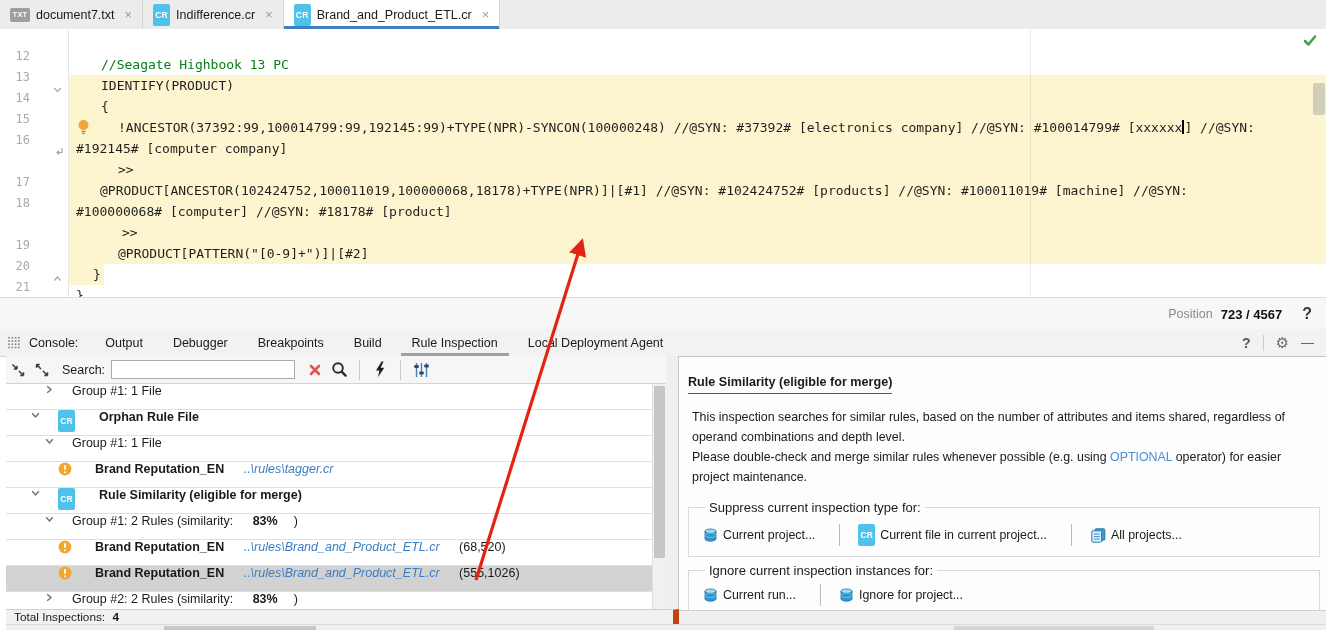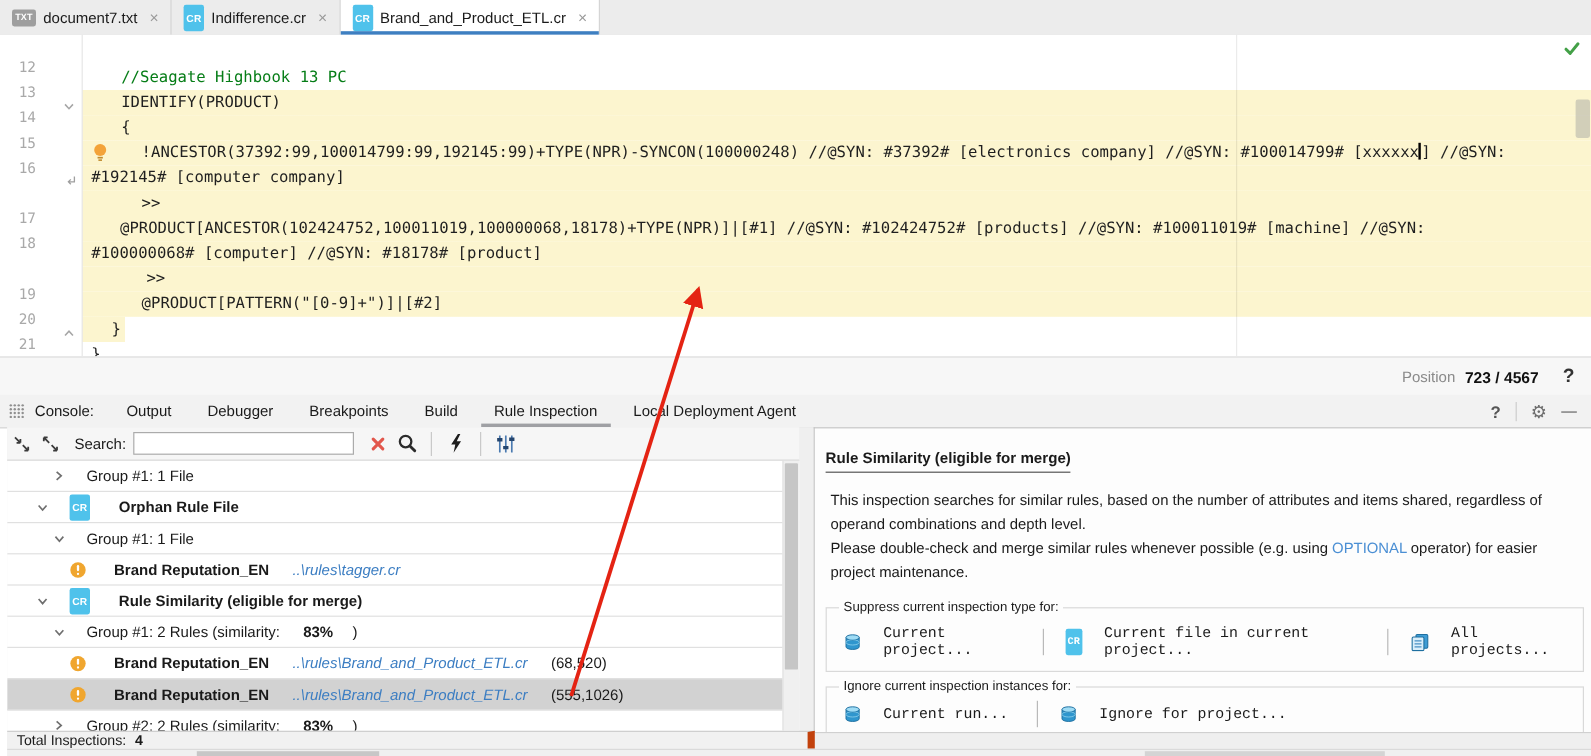--- a/index.html
+++ b/index.html
@@ -57,43 +57,43 @@
   #bottom{position:absolute;left:6px;top:356px;width:1326px;height:274px;background:#efefef;}
   #toolbar{position:absolute;left:0;top:0;width:660px;height:27px;background:#f6f6f6;
            border-bottom:1px solid #d4d4d4;display:flex;align-items:center;font-size:12.5px;}
   .tbicon{display:inline-flex;align-items:center;justify-content:center;width:24px;height:22px;}
   #searchlabel{margin:0 6px 0 8px;}
   #searchinput{width:176px;height:17px;border:1px solid #ababab;background:#fff;font-size:12px;
                font-family:"Liberation Sans",sans-serif;padding:0 3px;outline:none;}
   .tsep{width:1px;height:20px;background:#c9c9c9;margin:0 8px;}
   
   #tree{position:absolute;left:0;top:28px;width:660px;height:225px;background:#fff;overflow:hidden;}
-  .trow{position:relative;height:25px;display:flex;align-items:center;border-bottom:1px solid #e0e0e0;
+  .trow{position:relative;height:25px;display:flex;border-bottom:1px solid #e0e0e0;
         font-size:12.5px;white-space:pre;cursor:default;gap:16px;}
   .trow.sel{background:#d2d2d2;}
   .tchev{display:inline-flex;width:14px;justify-content:center;flex:none;}
   .lp-bold{font-weight:bold;}
   .lp-link{color:#3b7dc2;font-style:italic;}
   .warnwrap{display:inline-flex;margin-right:7px;flex:none;}
   .trow .badge{margin-right:8px;flex:none;}
   #treescroll{position:absolute;right:0;top:0;width:13px;height:225px;background:#f0f0f0;border-left:1px solid #e2e2e2;}
   #treethumb{position:absolute;right:1px;top:2px;width:11px;height:172px;background:#c6c6c6;border-radius:1px;}
   
   #details{position:absolute;left:672px;top:0;width:653px;height:253px;background:#fdfdfd;
            border-left:1px solid #c6c6c6;border-top:1px solid #c6c6c6;border-bottom:1px solid #d0d0d0;
            font-size:12.4px;overflow:hidden;}
   #dtitle{display:inline-block;margin:18px 0 0 9px;font-weight:bold;font-size:12.6px;
           border-bottom:1px solid #555;padding-bottom:4px;}
   #dtext{margin:13px 14px 0 13px;line-height:20px;}
   .kw{color:#4b8fd4;}
   fieldset{margin:13px 12px 0 9px;border:1px solid #d9d9d9;padding:4px 6px 7px 6px;}
   fieldset.second{margin-top:6px;}
-  legend{font-size:11px;padding:0 4px;margin-left:4px;color:#1a1a1a;}
+  legend{font-size:13px;padding:0 4px;margin-left:10px;color:#1a1a1a;}
   .btnrow{display:flex;align-items:center;margin-top:2px;}
-  .dbtn{display:flex;align-items:center;gap:18px;padding:3px 14px 3px 8px;cursor:default;font-family:Liberation Mono, monospace;}
+  .dbtn{display:flex;align-items:center;gap:5px;padding:3px 14px 3px 8px;cursor:default;}
   .dsep{width:1px;height:22px;background:#b9b9b9;margin:0 10px;}
   
   #statusbar{position:absolute;left:0;top:253px;width:659px;height:14px;background:#f1f1f1;
              border-top:1px solid #cfcfcf;border-right:6px solid #c2410c;
              font-size:11.8px;line-height:14px;padding-left:8px;box-sizing:content-box;}
   #statusbar .sv{font-weight:bold;margin-left:4px;}
   #bstrip{position:absolute;left:0;top:268px;width:1326px;height:6px;background:#f0f0f0;border-top:1px solid #dadada;}
   #bthumb1{position:absolute;left:158px;top:1px;width:152px;height:5px;background:#c7c7c7;}
   #bthumb2{position:absolute;left:948px;top:1px;width:200px;height:5px;background:#d4d4d4;}
   

